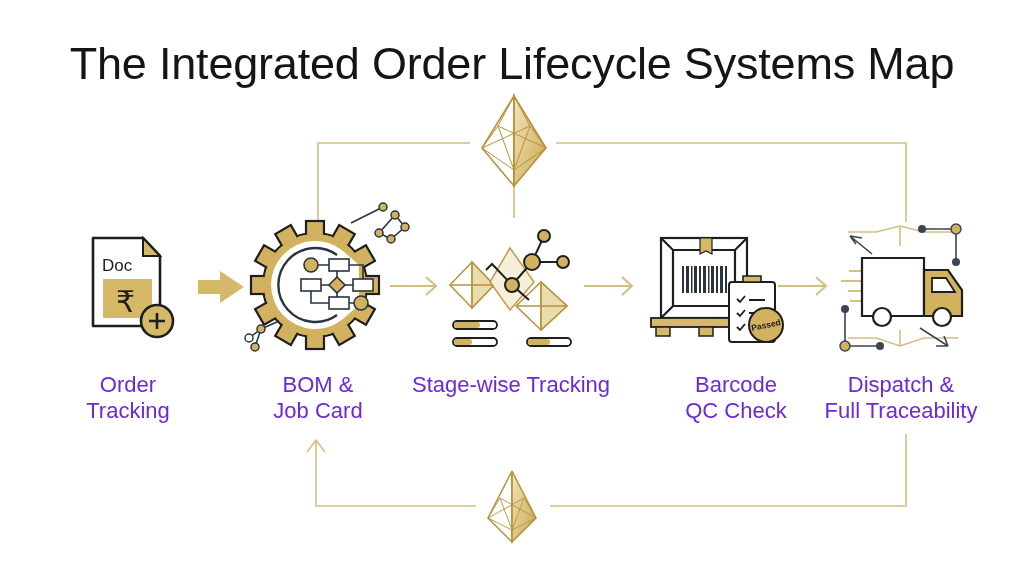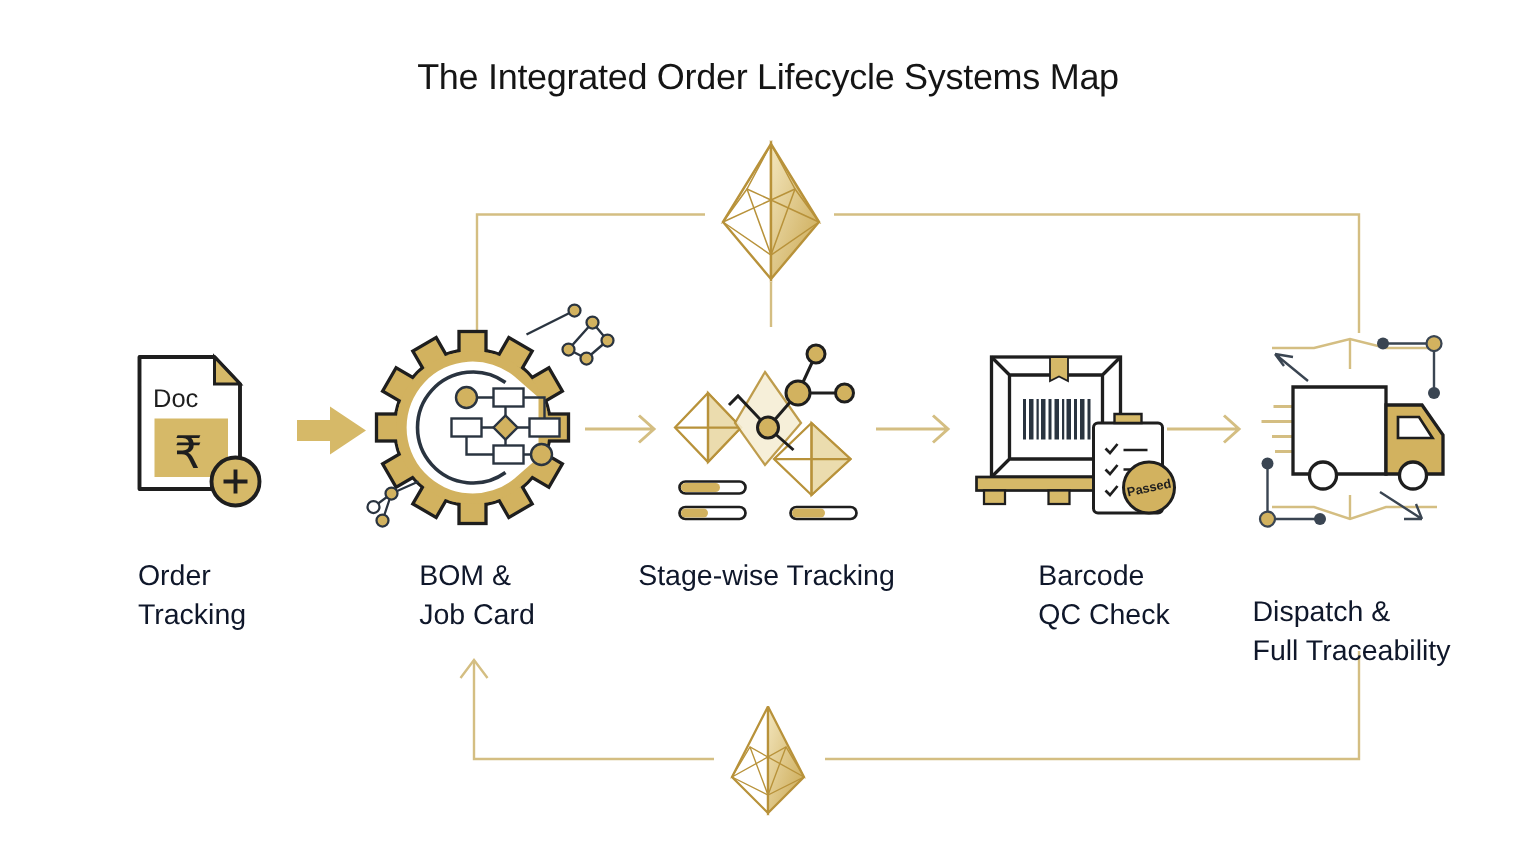--- a/index.html
+++ b/index.html
@@ -1,18 +1,18 @@
 <!DOCTYPE html>
 <html><head>
 <meta charset="utf-8">
 <style>
   html, body { margin: 0; padding: 0; background: #ffffff; }
   body { width: 1024px; height: 572px; position: relative; overflow: hidden; font-family: "Liberation Sans", sans-serif; }
-  .title { position: absolute; top: 38px; left: 0; width: 1024px; text-align: center; font-size: 24px; color: #151515; letter-spacing: -0.2px; }
-  .label { position: absolute; text-align: left; font-size: 19px; line-height: 26px; color: #0f172a; white-space: nowrap; transform: translateX(-50%); top: 372px; }
+  .title { position: absolute; top: 38px; left: 0; width: 1024px; text-align: center; font-size: 45px; color: #151515; letter-spacing: -0.2px; }
+  .label { position: absolute; text-align: center; font-size: 22px; line-height: 26px; color: #6d28d9; white-space: nowrap; transform: translateX(-50%); top: 372px; }
   svg.layer { position: absolute; left: 0; top: 0; }
 </style>
 </head>
 <body>
 
 <div class="title">The Integrated Order Lifecycle Systems Map</div>
 
 <svg class="layer" width="1024" height="572" viewBox="0 0 1024 572">
   <defs>
     <linearGradient id="goldGrad" x1="0" y1="0" x2="1" y2="1">
@@ -220,16 +220,16 @@
   <div>BOM &amp;</div>
   <div>Job Card</div>
 </div>
 <div class="label" style="left:511px;">
   <div>Stage-wise Tracking</div>
 </div>
 <div class="label" style="left:736px;">
   <div>Barcode</div>
   <div>QC Check</div>
 </div>
-<div class="label" style="left:901px;margin-top:24px;">
+<div class="label" style="left:901px;">
   <div>Dispatch &amp;</div>
   <div>Full Traceability</div>
 </div>
 
 </body></html>

